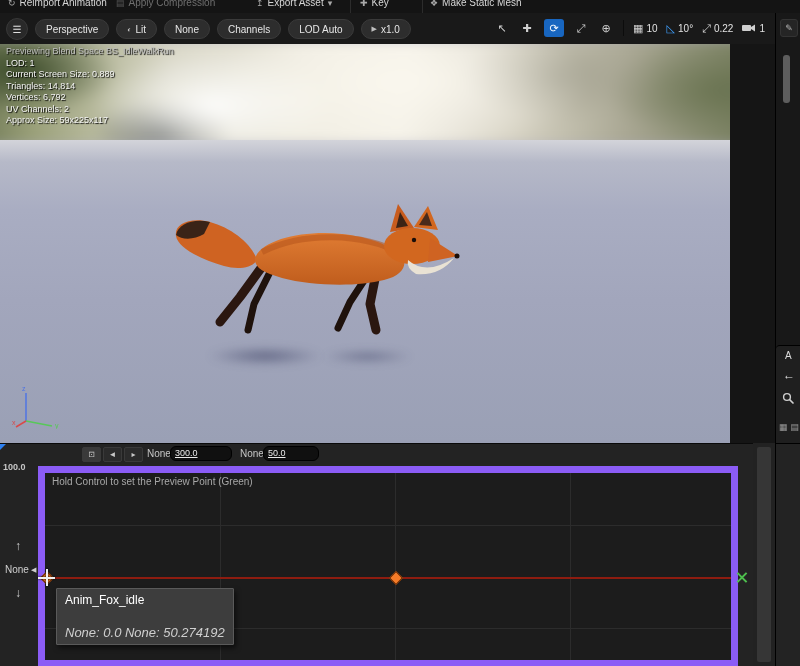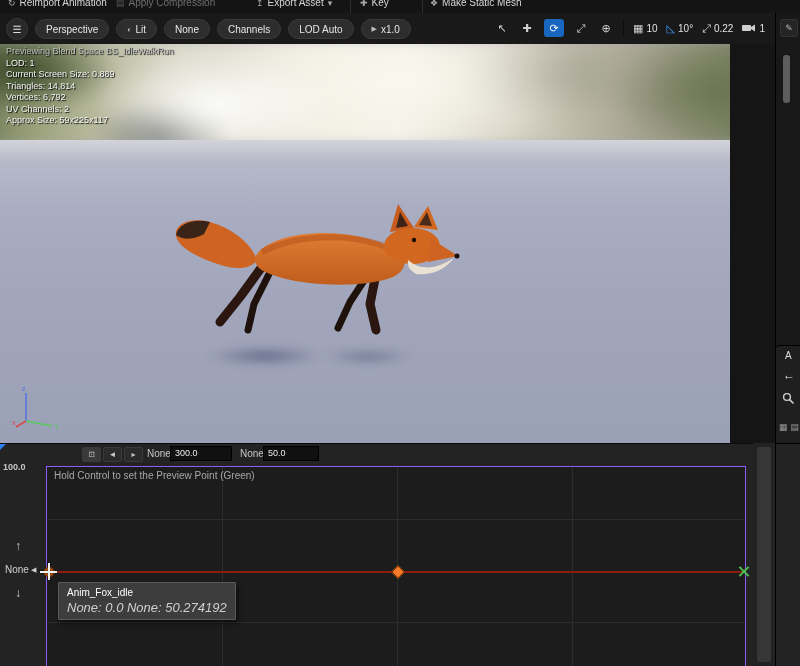--- a/index.html
+++ b/index.html
@@ -80,43 +80,43 @@
   #bottom-panel{position:absolute;left:0;top:443px;width:753px;height:223px;background:#232323;
                 border-top:1px solid #0a0a0a;}
   #corner-accent{position:absolute;left:0;top:0;width:0;height:0;
                  border-top:6px solid #2c7ff0;border-right:6px solid transparent;}
   .bp-btn{position:absolute;top:3px;width:17px;height:13px;background:#2b2b2b;border:1px solid #3a3a3a;
           border-radius:2px;color:#c8c8c8;font-size:8px;display:flex;align-items:center;justify-content:center;}
   #bp-btn1{left:82px;background:#3a3a3a;} #bp-btn2{left:103px;} #bp-btn3{left:124px;}
   .bp-label{position:absolute;top:4px;font-size:10px;color:#c6c6c6;}
   #bp-lab1{left:147px;} #bp-lab2{left:240px;}
   .num-input{position:absolute;top:2px;height:13px;line-height:13px;background:#101010;
-             border:1px solid #000;border-radius:0;color:#eaeaea;font-size:9px;padding:0 4px;}
+             border:1px solid #000;border-radius:6px;color:#eaeaea;font-size:9px;padding:0 4px;text-decoration:underline;}
   #bp-in1{left:170px;width:52px;} #bp-in2{left:263px;width:46px;}
   #axis-max{position:absolute;left:3px;top:18px;font-size:9px;color:#c6c6c6;font-weight:bold;}
 
-  #grid{position:absolute;left:46px;top:22px;width:700px;height:201px;background:#1c1c1c;
-        border:1px solid #8b5cf6;box-sizing:border-box;}
+  #grid{position:absolute;left:38px;top:22px;width:700px;height:201px;background:#1c1c1c;
+        border:7px solid #8b5cf6;box-sizing:border-box;}
   .vline{position:absolute;top:0;width:1px;height:100%;background:#2c2c2c;}
   .hline{position:absolute;left:0;width:100%;height:1px;background:#2c2c2c;}
   #hint{position:absolute;left:7px;top:3px;font-size:10px;color:#a8a8a8;}
   #red-line{position:absolute;left:0;top:104px;width:100%;height:2px;background:#8e1c10;}
   .diamond{position:absolute;width:8px;height:8px;background:#f47b28;border:1px solid #5a2300;
            transform:rotate(45deg);}
   #diamond-mid{left:346px;top:100px;} #diamond-left{left:-3px;top:100px;}
   #green-x{position:absolute;left:690px;top:98px;width:13px;height:13px;}
   #green-x .xb{position:absolute;left:5.5px;top:0;width:2px;height:13px;background:#4ec04e;}
   #green-x .xb1{transform:rotate(45deg);} #green-x .xb2{transform:rotate(-45deg);}
   #crosshair{position:absolute;left:-7px;top:96px;width:17px;height:17px;
              filter:drop-shadow(0 0 1px #000);}
   #crosshair .cv{position:absolute;left:7.5px;top:0;width:2px;height:17px;background:#f0f0f0;}
   #crosshair .ch{position:absolute;left:0;top:7.5px;width:17px;height:2px;background:#f0f0f0;}
   #tooltip{position:absolute;left:11px;top:115px;background:#3d3d3d;border:1px solid #5a5a5a;
            box-shadow:2px 3px 5px rgba(0,0,0,.55);padding:4px 8px;border-radius:1px;white-space:nowrap;}
-  #tooltip .tt1{font-size:10px;color:#fff;margin-bottom:2px;}
+  #tooltip .tt1{font-size:12px;color:#fff;margin-bottom:18px;}
   #tooltip .tt2{font-size:13px;color:#cfcfcf;font-style:italic;}
   .yctl{position:absolute;color:#cfcfcf;}
   #y-up{left:15px;top:95px;font-size:12px;} #y-down{left:15px;top:142px;font-size:12px;}
   #y-label{left:5px;top:120px;font-size:10px;display:flex;gap:2px;align-items:center;}
   #y-label .tri{font-size:7px;}
 
   #br-strip{position:absolute;left:753px;top:443px;width:22px;height:223px;background:#222;}
   #br-scroll{position:absolute;left:4px;top:4px;width:14px;height:215px;background:#363636;border-radius:2px;}
 </style>
 </head>

